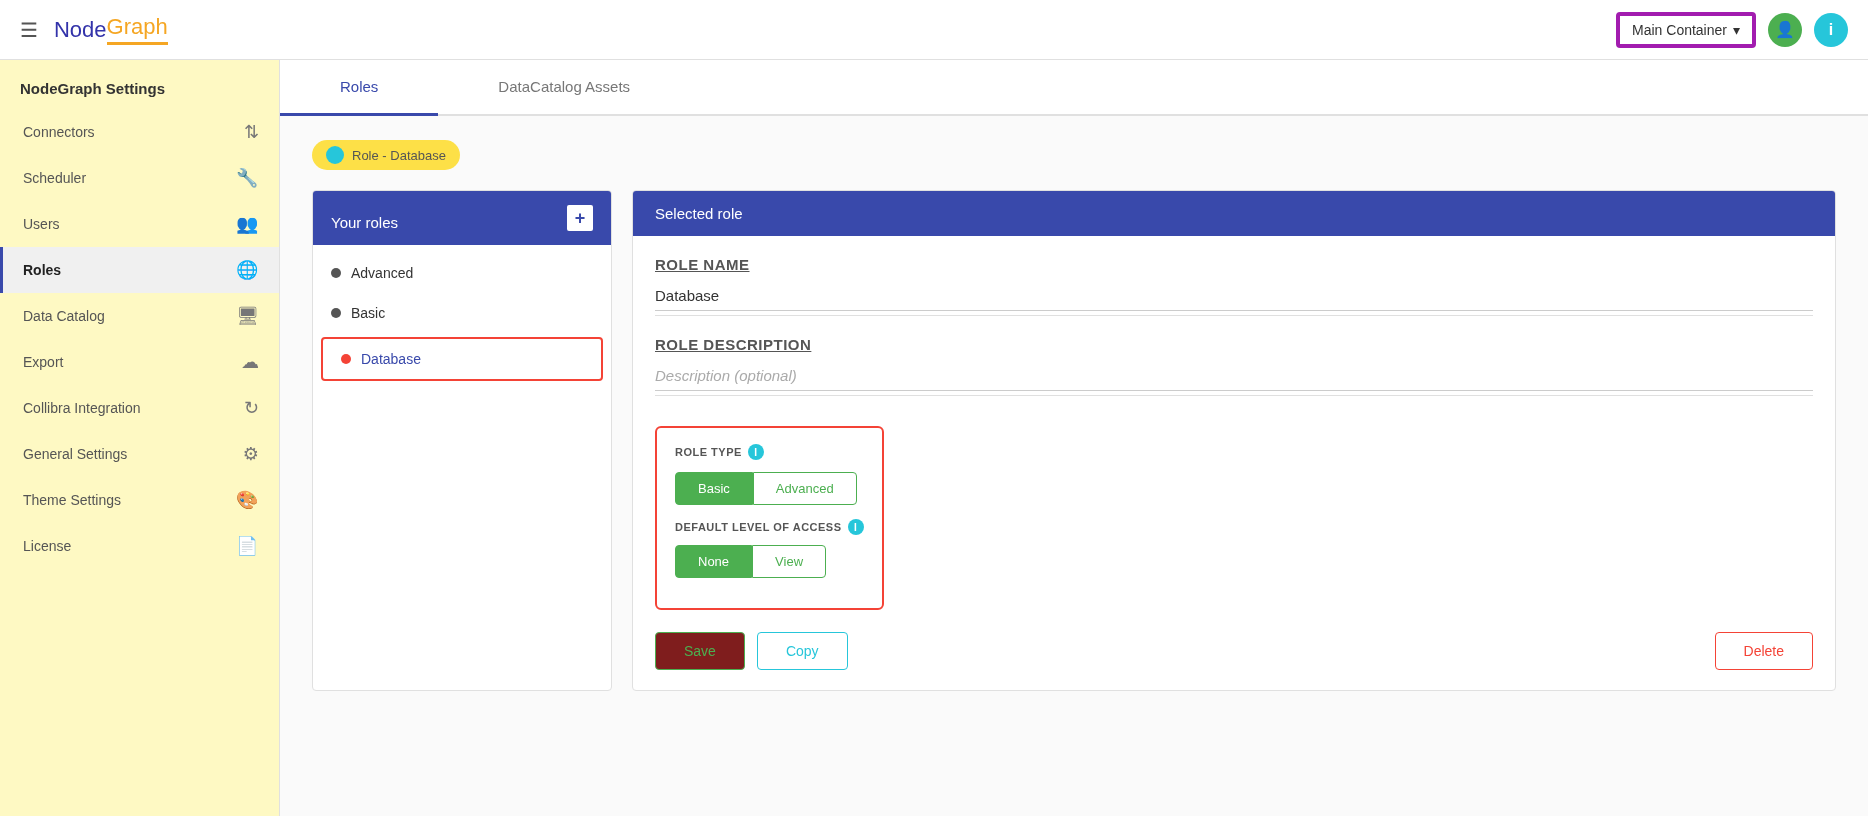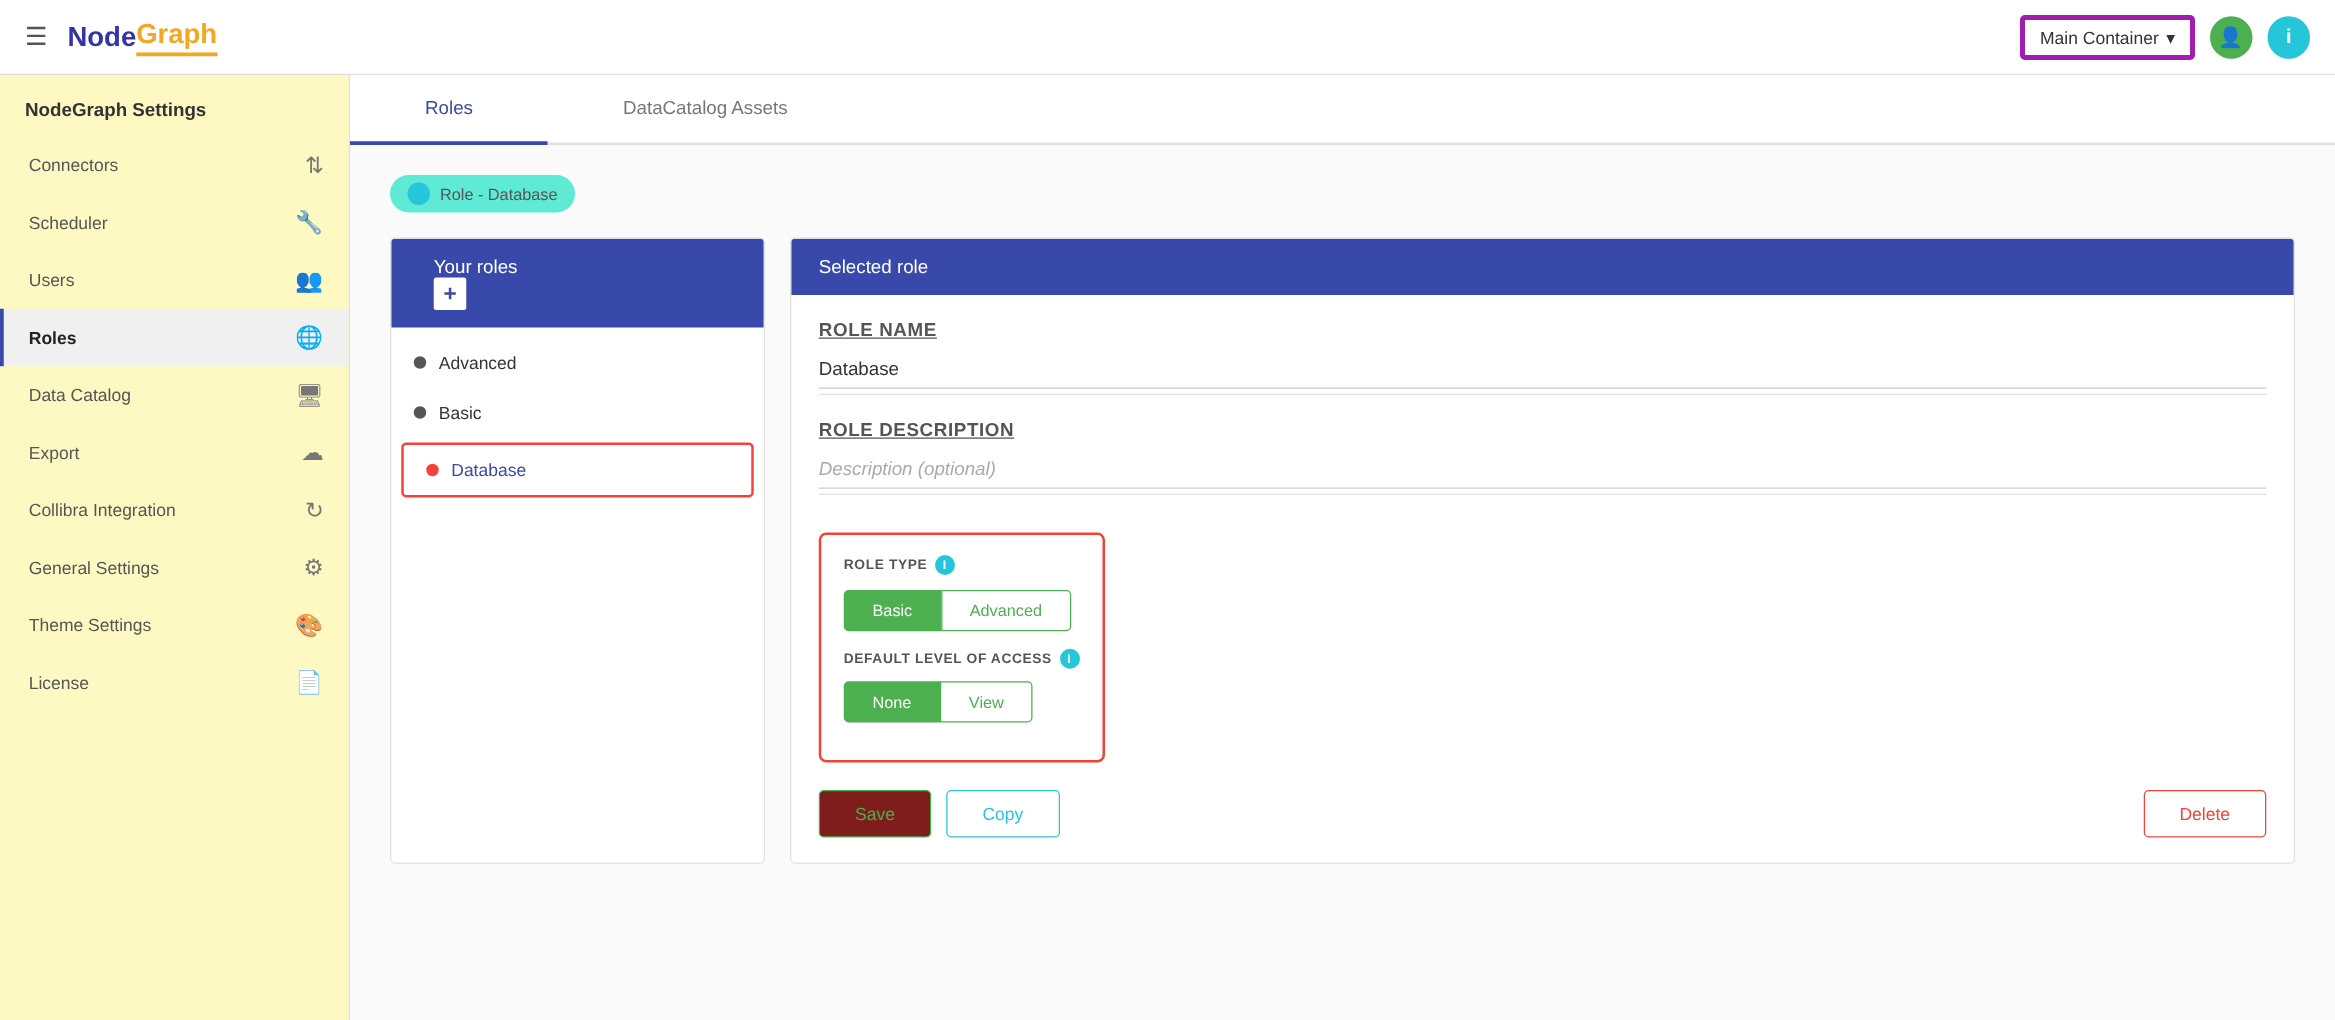--- a/index.html
+++ b/index.html
@@ -7,21 +7,21 @@
 
     
     .topbar {
       display: flex; align-items: center; justify-content: space-between;
       background: #fff; border-bottom: 1px solid #e0e0e0;
       padding: 0 20px; height: 60px; flex-shrink: 0;
     }
     .topbar-left { display: flex; align-items: center; gap: 16px; }
     .hamburger { font-size: 20px; color: #555; cursor: pointer; }
     .logo { display: flex; align-items: center; }
-    .logo-text { font-size: 22px; font-weight: bold; }
+    .logo-text { font-size: 22px; font-weight: normal; }
     .logo-node { color: #3333aa; }
     .logo-graph { color: #f5a623; border-bottom: 3px solid #f5a623; padding-bottom: 2px; }
     .topbar-right { display: flex; align-items: center; gap: 12px; }
     .container-selector {
       display: flex; align-items: center; gap: 6px;
       border: 4px solid #a21caf; border-radius: 4px; padding: 6px 12px;
       background: #fff; cursor: pointer; font-size: 14px; color: #333;
     }
     .avatar-green { width: 34px; height: 34px; border-radius: 50%; background: #4caf50; display: flex; align-items: center; justify-content: center; color: #fff; font-size: 16px; cursor: pointer; }
     .avatar-teal { width: 34px; height: 34px; border-radius: 50%; background: #26c6da; display: flex; align-items: center; justify-content: center; color: #fff; font-size: 16px; font-weight: bold; cursor: pointer; }
@@ -59,33 +59,33 @@
       border-bottom: 3px solid transparent; margin-bottom: -2px;
     }
     .tab.active { color: #3949ab; border-bottom: 3px solid #3949ab; font-weight: 500; }
 
     
     .content { flex: 1; padding: 24px 32px; overflow-y: auto; background: #fafafa; }
 
     
     .role-tag {
       display: inline-flex; align-items: center; gap: 8px;
-      background: #5eead4; border-radius: 20px; padding: 6px 14px;
+      background: #fde047; border-radius: 20px; padding: 6px 14px;
       font-size: 13px; color: #555; margin-bottom: 20px;
     }
     .role-tag-dot { width: 18px; height: 18px; border-radius: 50%; background: #26c6da; }
 
     
     .panels { display: flex; gap: 20px; }
 
     
     .roles-panel { width: 300px; flex-shrink: 0; background: #fff; border: 1px solid #e0e0e0; border-radius: 4px; overflow: hidden; }
     .roles-panel-header {
-      background: #3949ab; color: #fff; padding: 14px 34px;
-      display: flex; align-items: flex-start; justify-content: space-between; font-size: 15px; font-weight: 500; flex-direction: column;
+      background: #3949ab; color: #fff; padding: 14px 18px;
+      display: flex; align-items: flex-end; justify-content: space-between; font-size: 15px; font-weight: 500;
     }
     .roles-panel-add { background: #fff; color: #3949ab; border: none; width: 26px; height: 26px; font-size: 18px; cursor: pointer; display: flex; align-items: center; justify-content: center; font-weight: bold; border-radius: 2px; }
     .roles-list { padding: 8px 0; }
     .role-list-item {
       display: flex; align-items: center; gap: 10px;
       padding: 12px 18px; cursor: pointer; font-size: 14px; color: #333;
     }
     .role-list-item.selected { background: #fff; border: 2px solid #f44336; border-radius: 4px; color: #3949ab; font-weight: 500; margin: 4px 8px; }
     .role-dot { width: 10px; height: 10px; border-radius: 50%; background: #555; }
     .role-dot.red { background: #f44336; }

